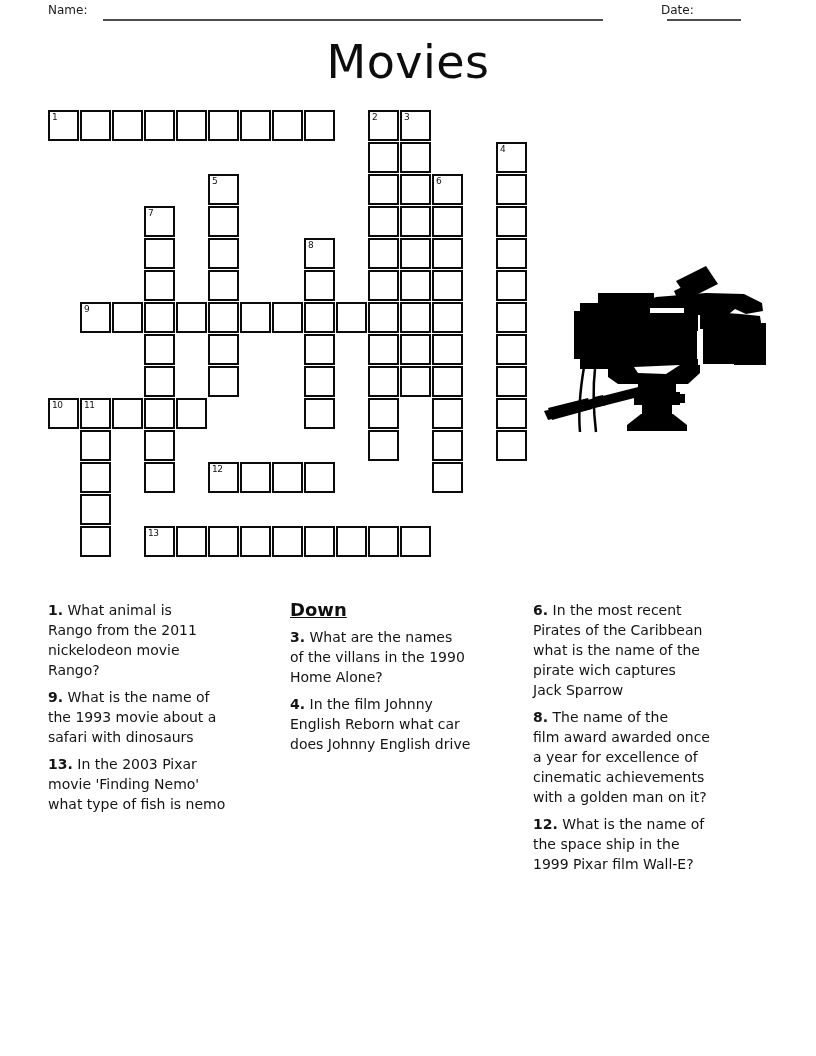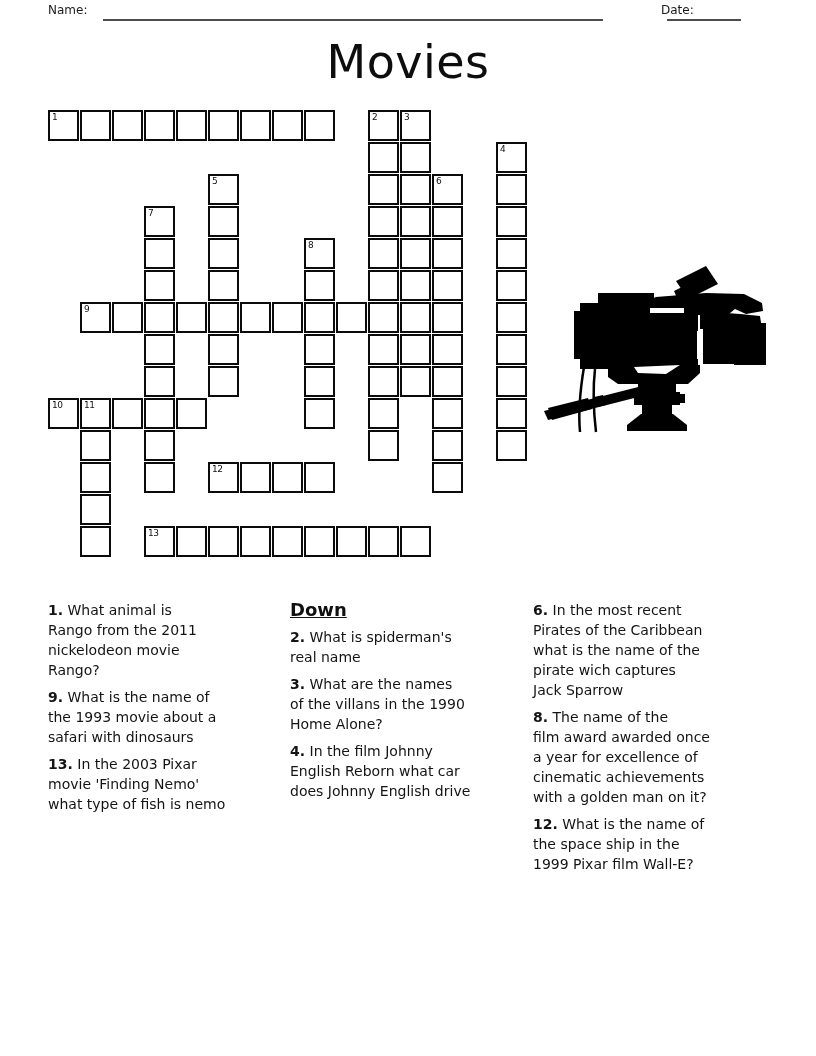--- a/index.html
+++ b/index.html
@@ -234,22 +234,20 @@
   <p class="clue"><b>9.</b> <span class="t">What is the name of
 the 1993 movie about a
 safari with dinosaurs</span></p>
   <p class="clue"><b>13.</b> <span class="t">In the 2003 Pixar
 movie 'Finding Nemo'
 what type of fish is nemo</span></p>
 </div>
 
 <div class="abs col col2">
   <div class="heading">Down</div>
-  <p class="clue"><b>2.</b> <span class="t">What is spiderman's
-real name</span></p>
   <p class="clue"><b>3.</b> <span class="t">What are the names
 of the villans in the 1990
 Home Alone?</span></p>
   <p class="clue"><b>4.</b> <span class="t">In the film Johnny
 English Reborn what car
 does Johnny English drive</span></p>
 </div>
 
 <div class="abs col col3">
   <p class="clue"><b>6.</b> <span class="t">In the most recent

